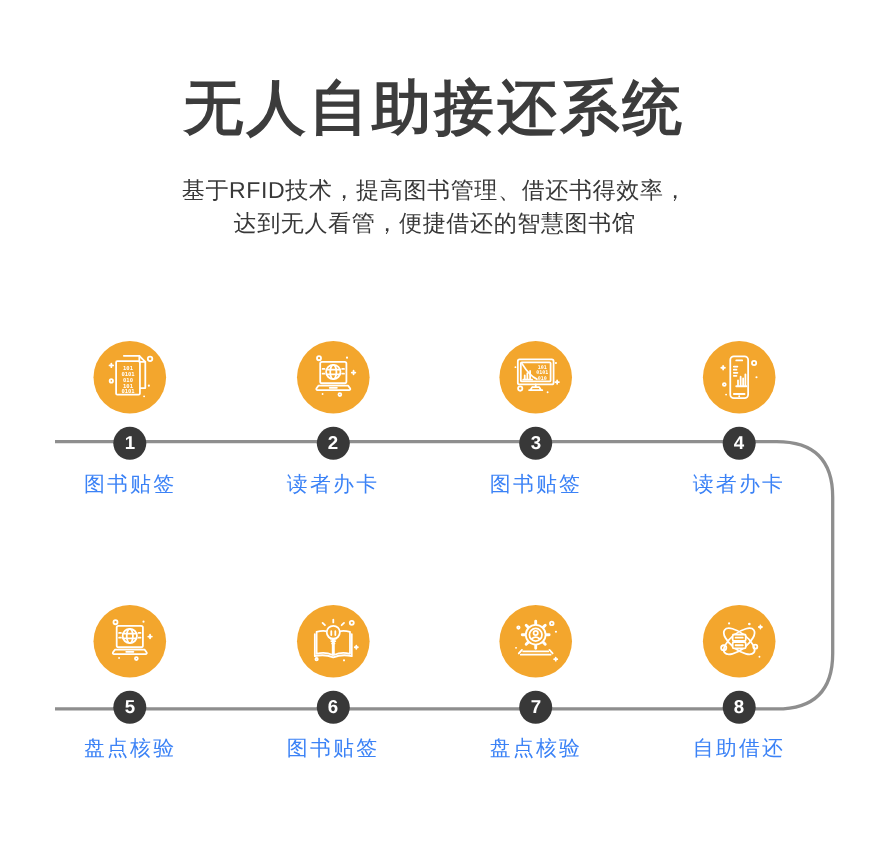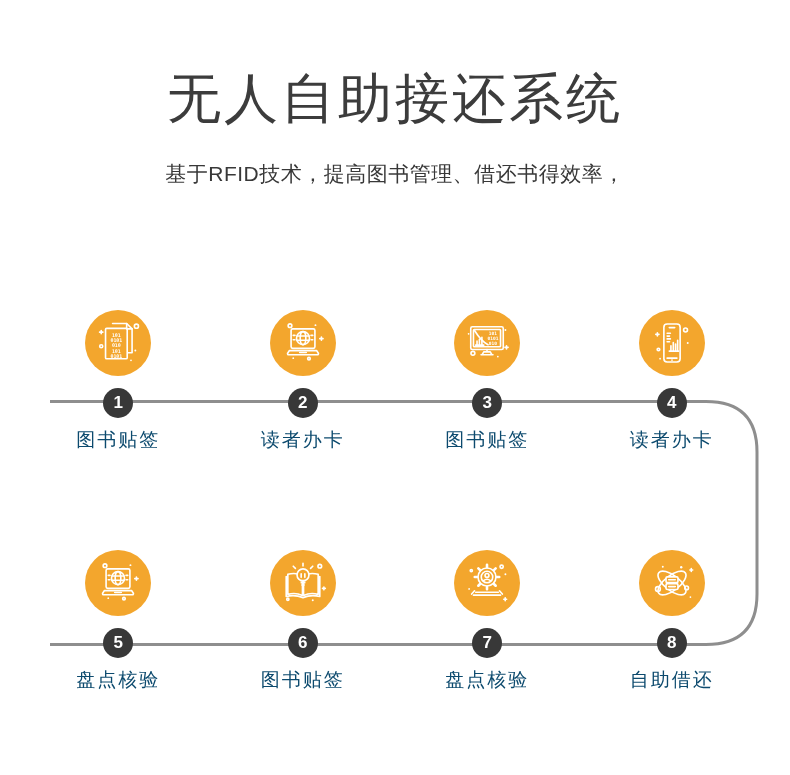--- a/index.html
+++ b/index.html
@@ -4,21 +4,21 @@
 <style>
   html,body{margin:0;padding:0;}
   body{
     width:790px;height:775px;background:#ffffff;overflow:hidden;position:relative;
     font-family:"Liberation Sans","DejaVu Sans",sans-serif;
   }
   .page{position:absolute;inset:0;background:#ffffff;}
   
   .header{position:absolute;top:66px;left:0;width:790px;text-align:center;}
   .title-line{
-    font-size:54px;line-height:65px;font-weight:400;color:#3c3c3c;
+    font-size:54px;line-height:65px;font-weight:700;color:#3c3c3c;
     letter-spacing:3px;white-space:nowrap;
   }
   .subtitle{margin-top:28px;}
   .subtitle-line{
     font-size:21px;line-height:30px;font-weight:400;color:#383838;
     letter-spacing:0.5px;white-space:nowrap;
   }
   
   .connector{position:absolute;left:0;top:0;width:790px;height:775px;}
   .steps-row{position:absolute;left:26px;width:738px;display:flex;}
@@ -37,33 +37,34 @@
     fill:#ffffff;stroke:none;font-family:"DejaVu Sans Mono",monospace;
     font-weight:700;text-anchor:middle;
   }
   .step-badge{
     margin-top:12px;width:30px;height:30px;border-radius:50%;
     background:var(--badge,#383838);color:#ffffff;
     display:flex;align-items:center;justify-content:center;
     font-size:17px;font-weight:700;
   }
   .step-label{
-    margin-top:9px;font-size:19px;font-weight:400;color:#0c4a6e;
+    margin-top:9px;font-size:19px;font-weight:400;color:#3b82f6;
     letter-spacing:2px;white-space:nowrap;
   }
 </style>
 </head>
 <body style="--accent: #f3a62d; --badge: #383838;">
 
 <div class="page">
 
   <div class="header">
     <div class="title-line">无人自助接还系统</div>
     <div class="subtitle">
       <div class="subtitle-line">基于RFID技术，提高图书管理、借还书得效率，</div>
+      <div class="subtitle-line">达到无人看管，便捷借还的智慧图书馆</div>
     </div>
   </div>
 
   <svg class="connector" viewBox="0 0 790 775" aria-hidden="true">
     <path d="M50 401.5 L706 401.5 Q757 401.5 757 452 L757 594 Q757 644.5 706 644.5 L50 644.5" fill="none" stroke="#8e8e8e" stroke-width="3"></path>
   </svg>
 
   <div class="steps-row row-1">
 
     <div class="step">

